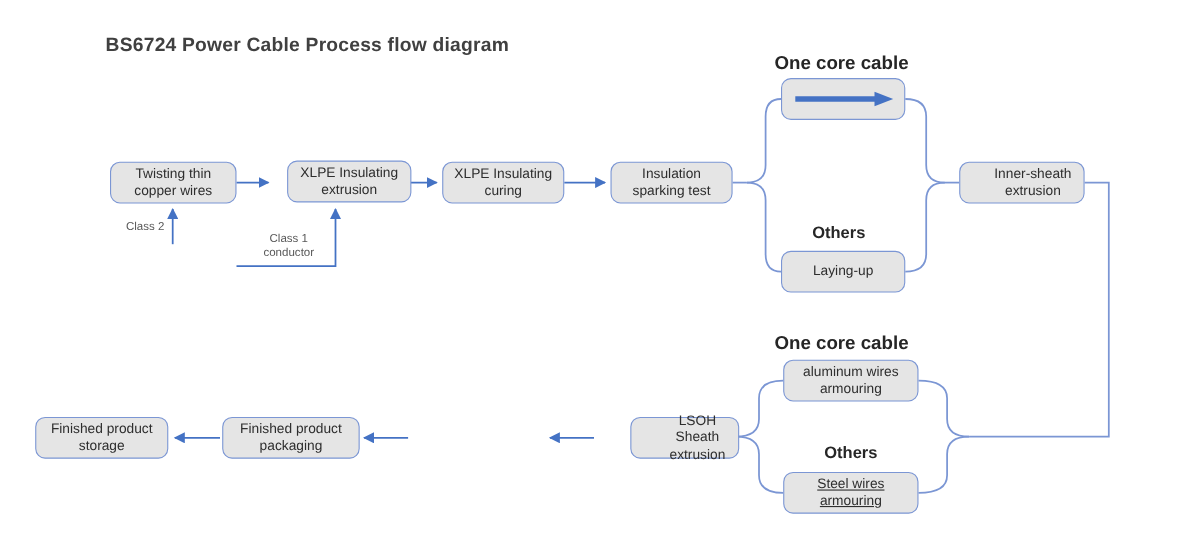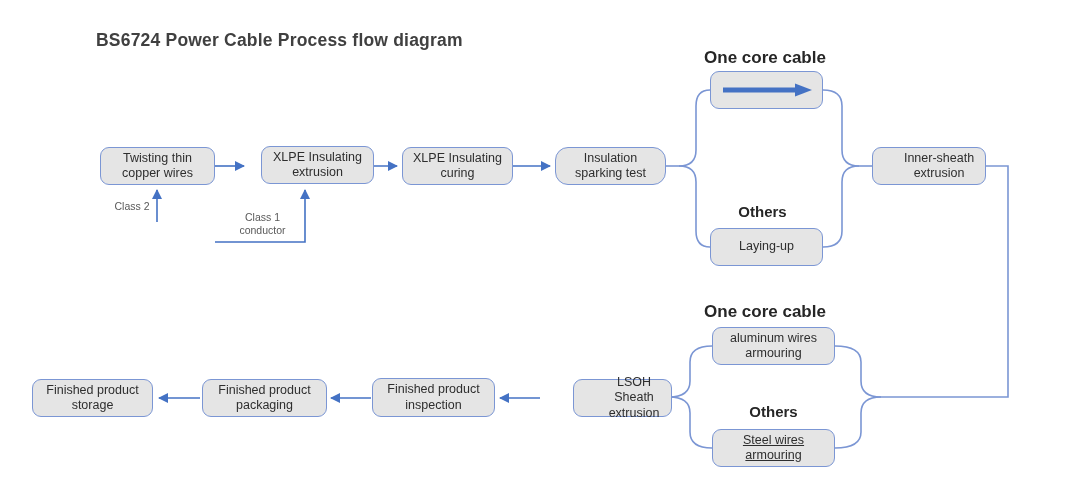--- a/index.html
+++ b/index.html
@@ -90,21 +90,21 @@
 
   <div class="title">BS6724 Power Cable Process flow diagram</div>
 
   <div class="node" style="left:100px;top:147px;width:115px;height:38px;">Twisting thin copper wires</div>
 
 
   <div class="node" style="left:249px;top:146px;width:113px;height:38px;margin-left:12px;">XLPE Insulating extrusion</div>
 
   <div class="node" style="left:402px;top:147px;width:111px;height:38px;">XLPE Insulating curing</div>
 
-  <div class="node" style="left:555px;top:147px;width:111px;height:38px;border-radius:13px;">Insulation sparking test</div>
+  <div class="node" style="left:555px;top:147px;width:111px;height:38px;">Insulation sparking test</div>
 
   <div class="edge-label" style="left:110px;top:200px;width:44px;">Class 2</div>
 
   <div class="edge-label" style="left:235px;top:211px;width:55px;">Class 1 conductor</div>
 
   <div class="branch-heading bh-14" style="left:704px;top:48px;width:122px;">One core cable</div>
 
   <div class="node" style="left:710px;top:71px;width:113px;height:38px;">
     <svg width="92" height="14" viewBox="0 0 92 14">
       <line x1="2" y1="7" x2="76" y2="7" stroke="#4472c4" stroke-width="5"></line>
@@ -121,19 +121,18 @@
   <div class="branch-heading bh-14" style="left:704px;top:302px;width:122px;">One core cable</div>
 
   <div class="node" style="left:712px;top:327px;width:123px;height:38px;">aluminum wires armouring</div>
 
   <div class="branch-heading bh-15" style="left:712px;top:403px;width:123px;">Others</div>
 
   <div class="node" style="left:712px;top:429px;width:123px;height:38px;text-decoration:underline;">Steel wires armouring</div>
 
   <div class="node" style="left:573px;top:379px;width:99px;height:38px;padding-left:32px;">LSOH Sheath extrusion</div>
 
-  <div class="node" style="left:372px;top:378px;width:123px;height:39px;">Finished product inspection</div>
 
   <div class="node" style="left:202px;top:379px;width:125px;height:38px;">Finished product packaging</div>
 
   <div class="node" style="left:32px;top:379px;width:121px;height:38px;">Finished product storage</div>
 
 </div>
 
 </body></html>

